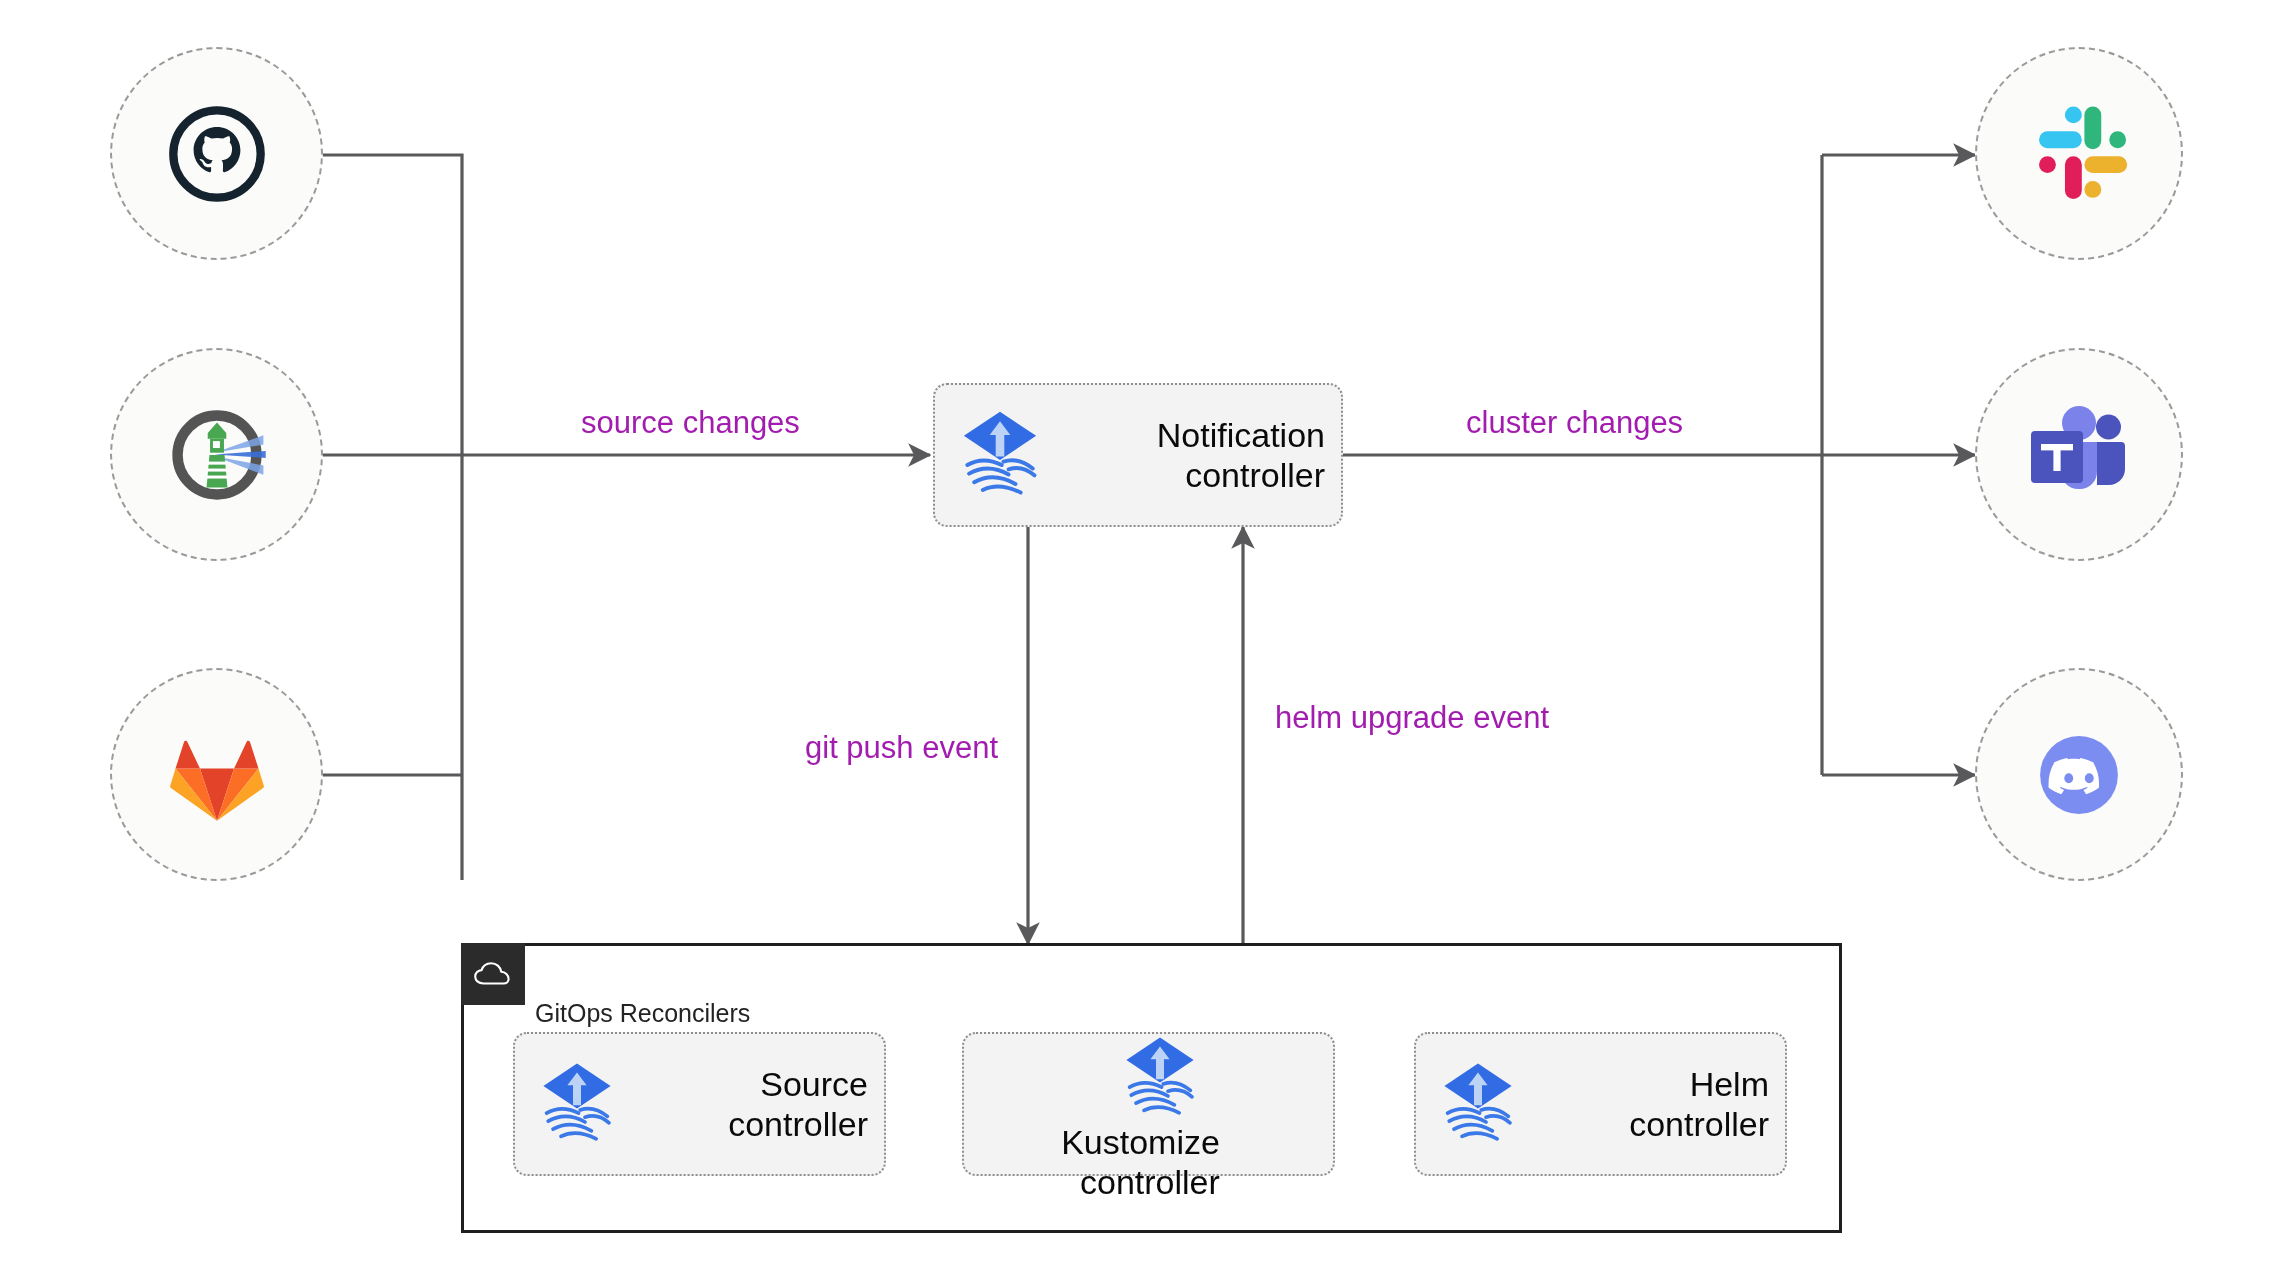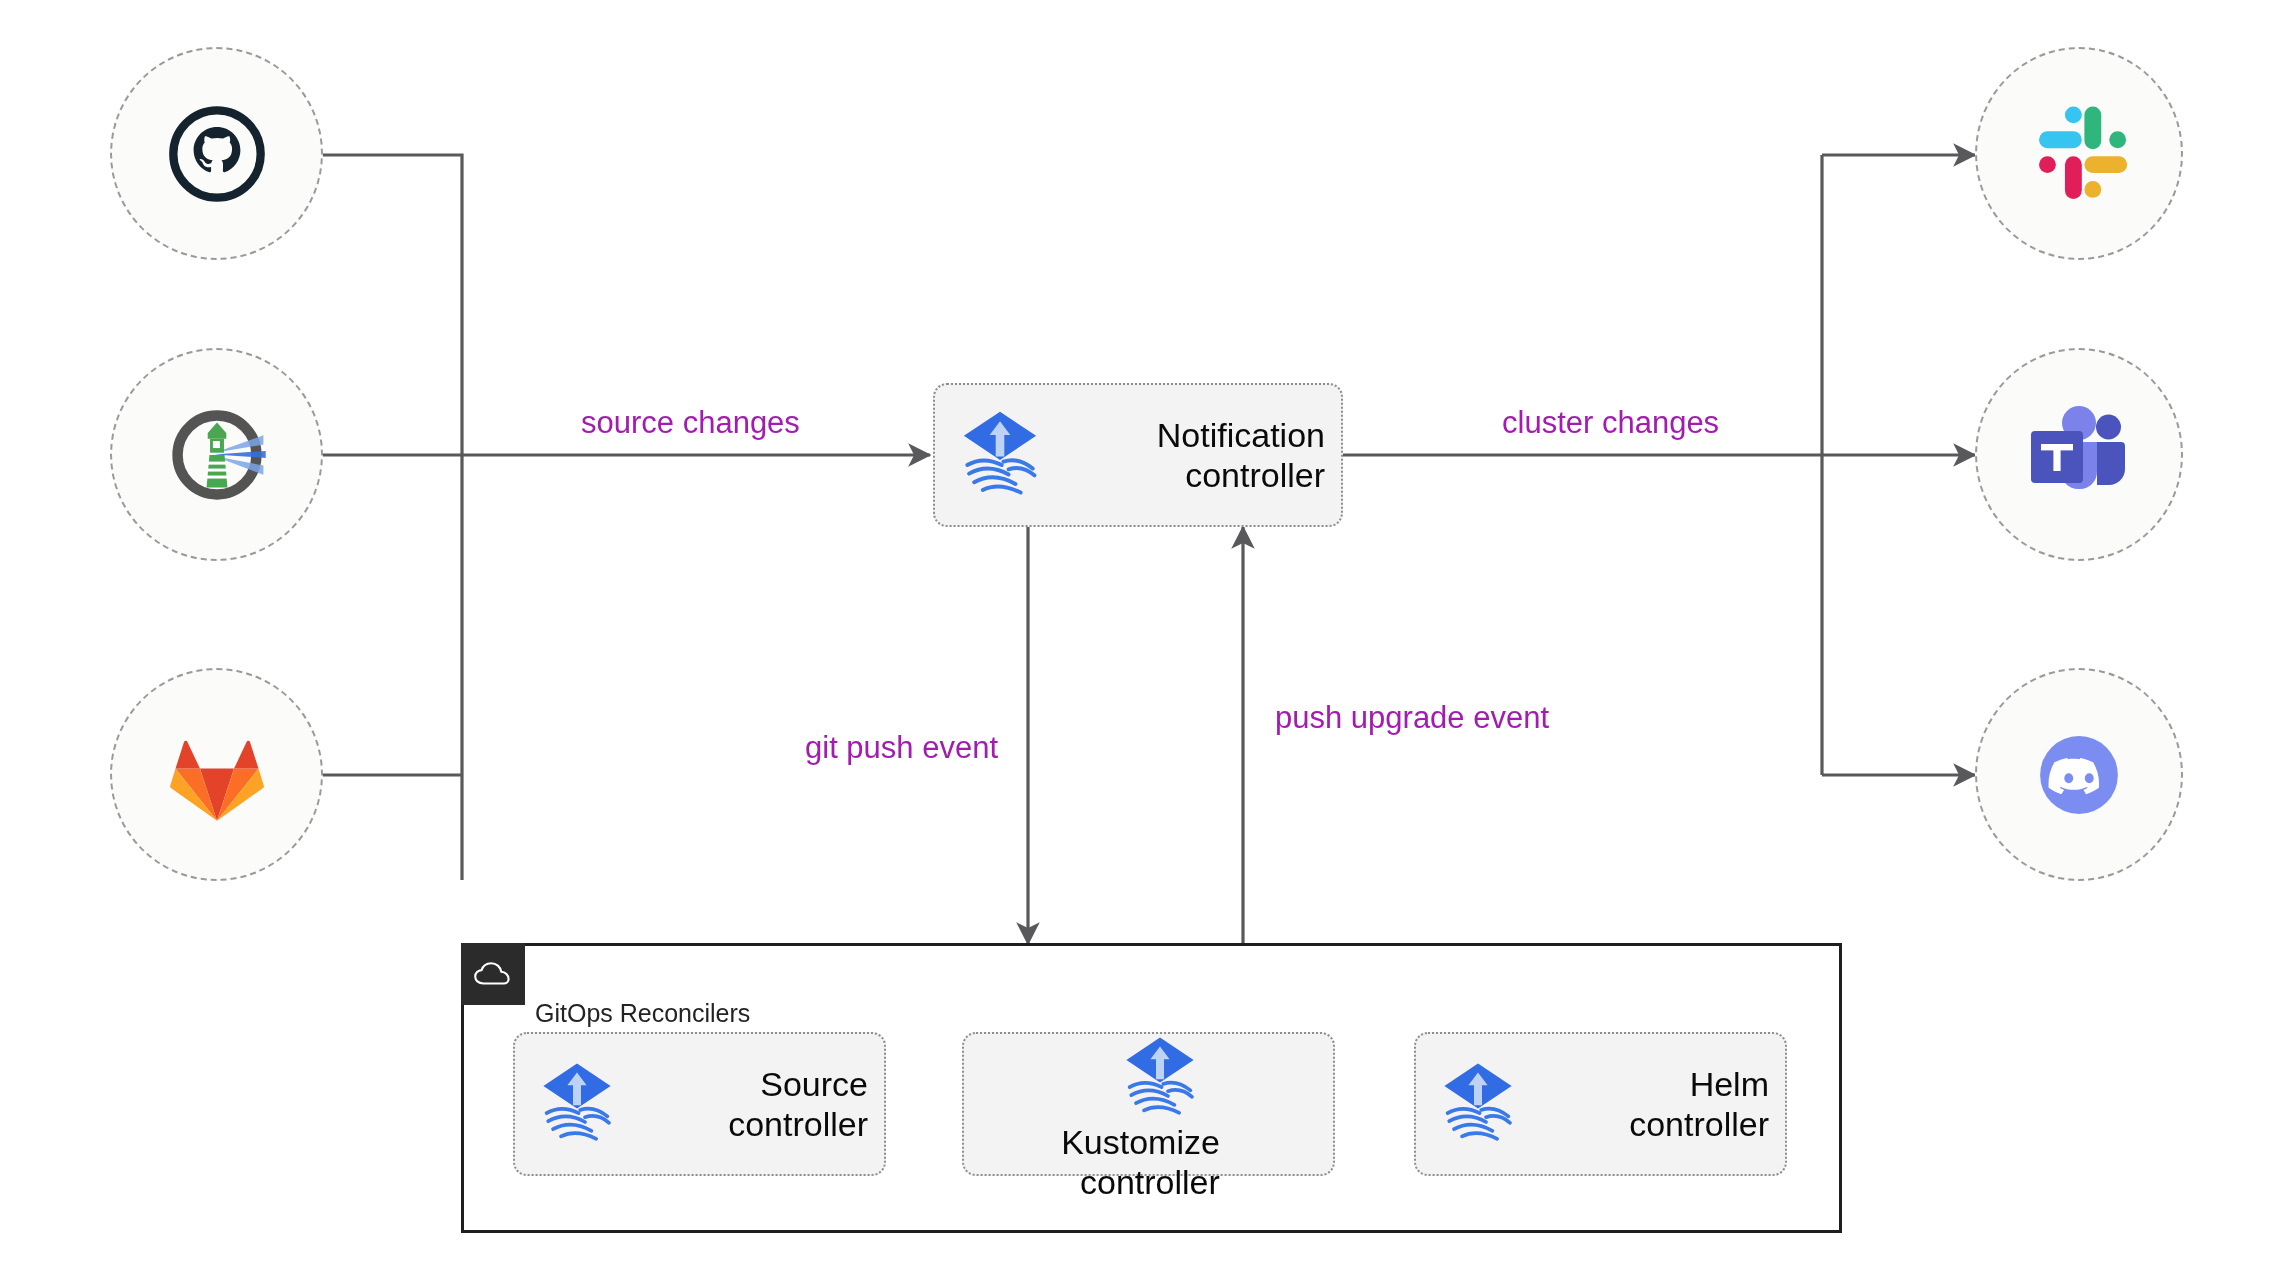--- a/index.html
+++ b/index.html
@@ -331,19 +331,19 @@
           <path d="M60 71 C72 67 82 71 90 78"></path>
         </g>
       </svg>
     </span>
     <span class="ctrl-label">Helm
 controller</span>
   </div>
 
   <div class="edge-label" style="left:573px; top:403px;">source changes</div>
 
-  <div class="edge-label" style="left:1494px; top:403px;text-align:center;">cluster changes</div>
+  <div class="edge-label" style="left:1458px; top:403px;text-align:center;">cluster changes</div>
 
   <div class="edge-label" style="left:797px; top:728px;">git push event</div>
 
-  <div class="edge-label" style="left:1267px; top:698px;">push upgrade event</div>
+  <div class="edge-label" style="left:1267px; top:698px;">helm upgrade event</div>
 
 </div>
 
 </body></html>

